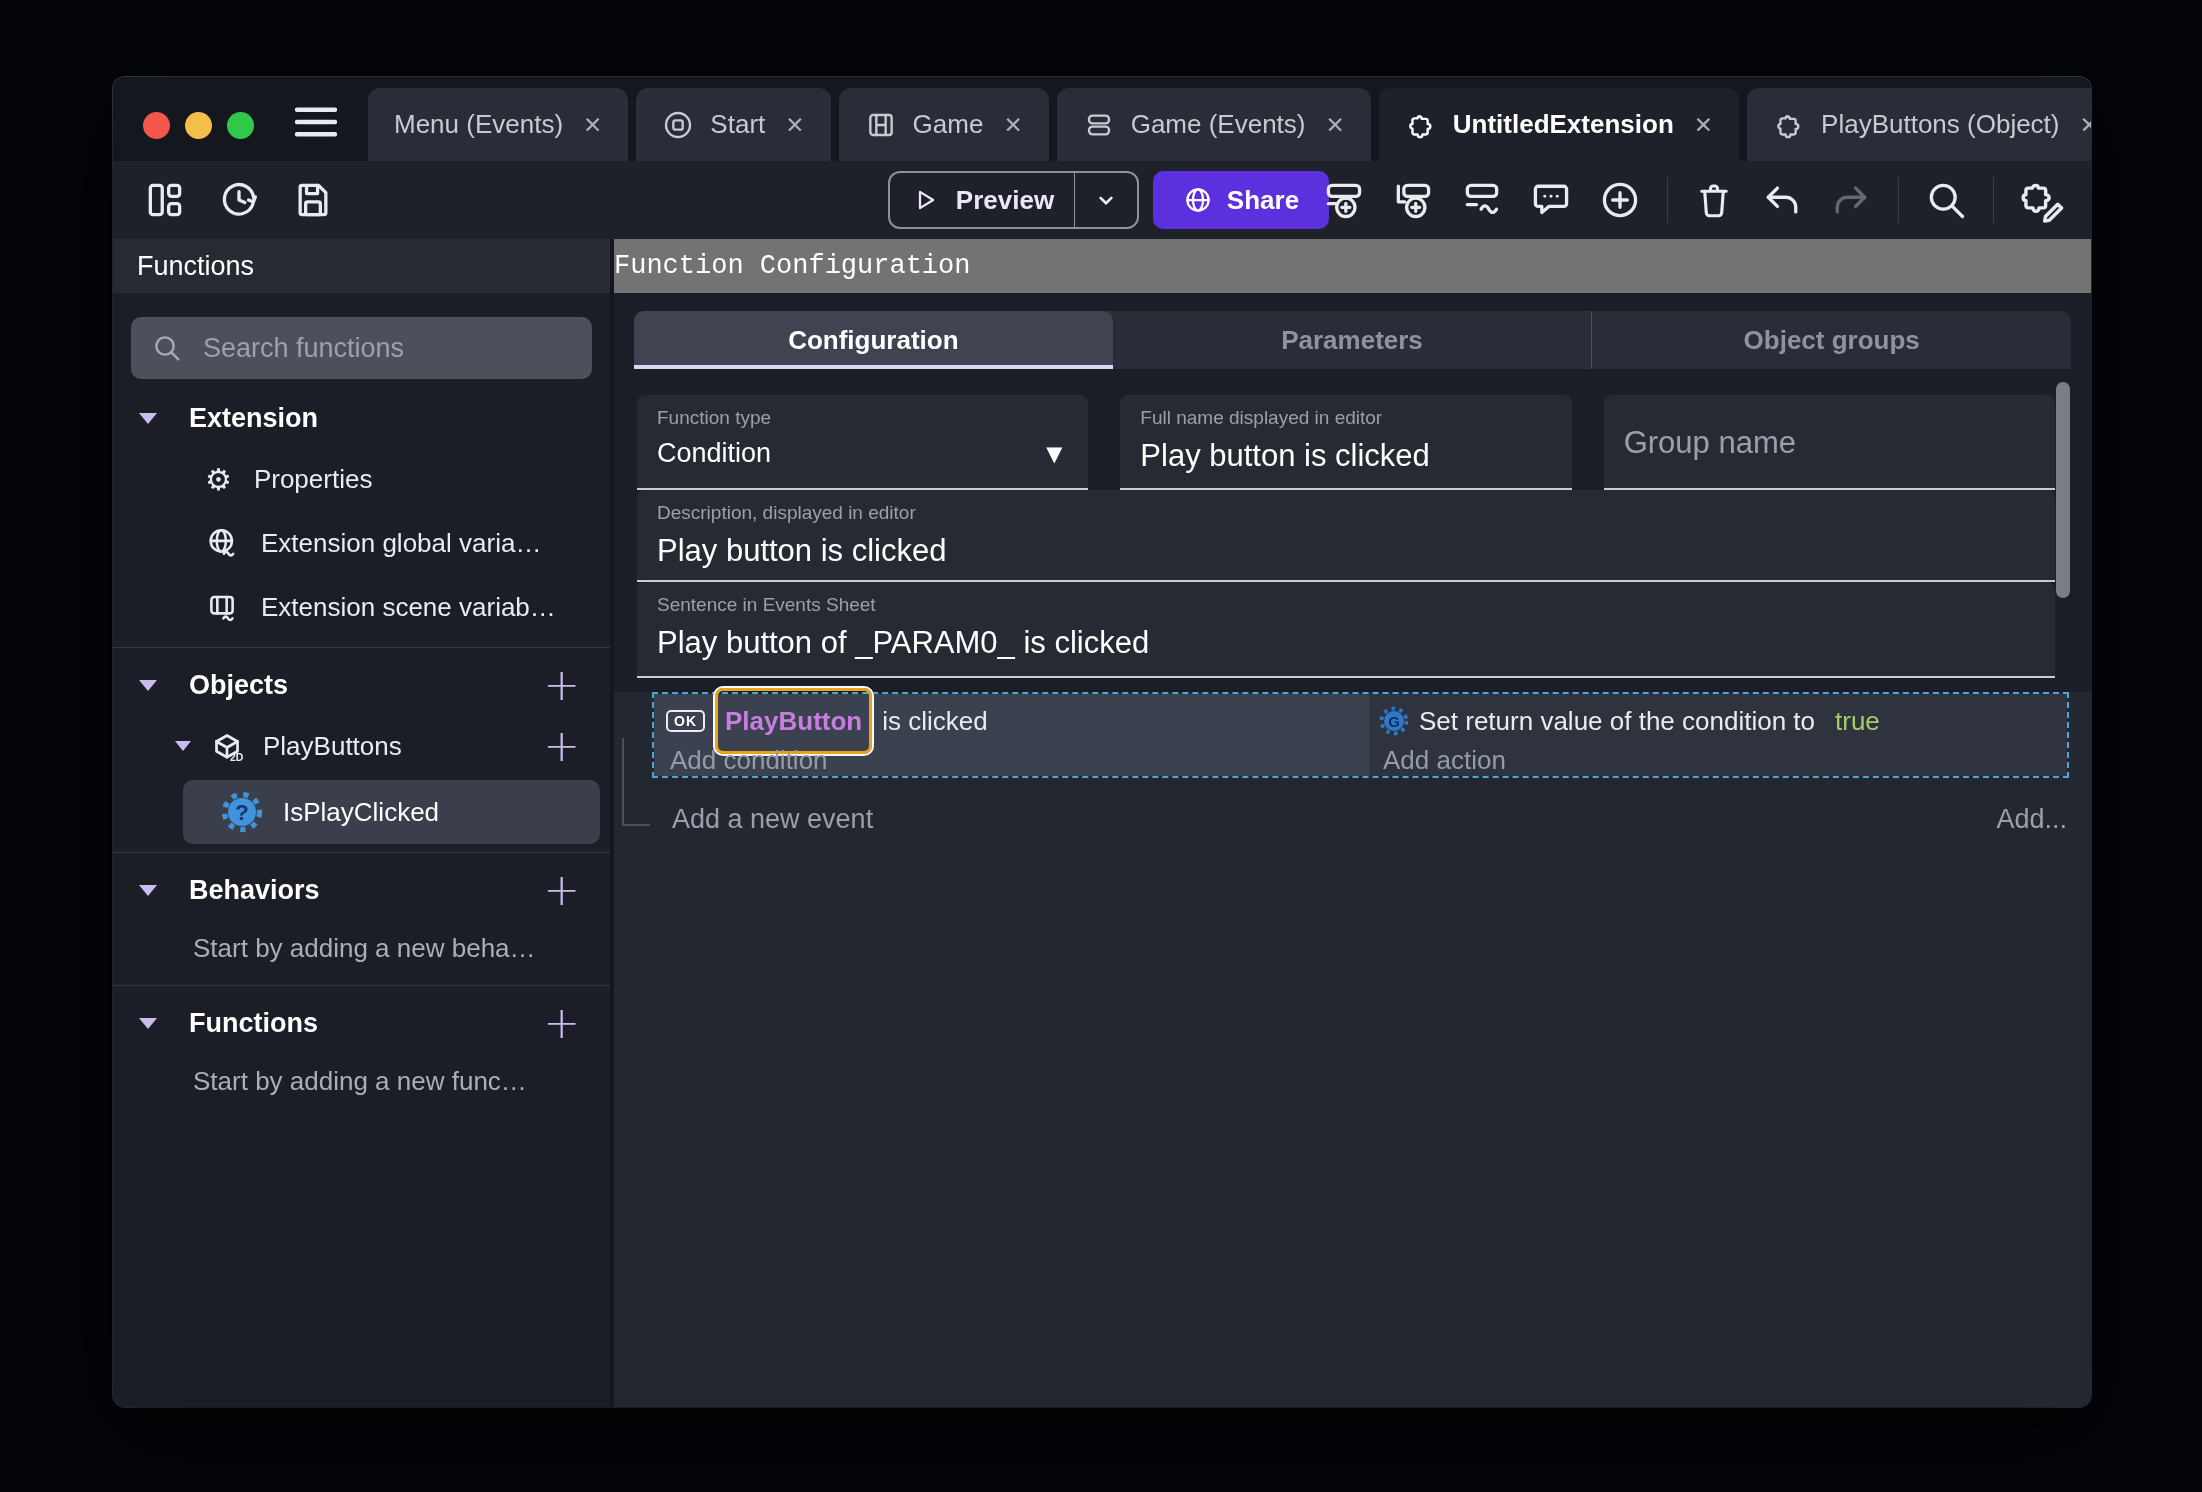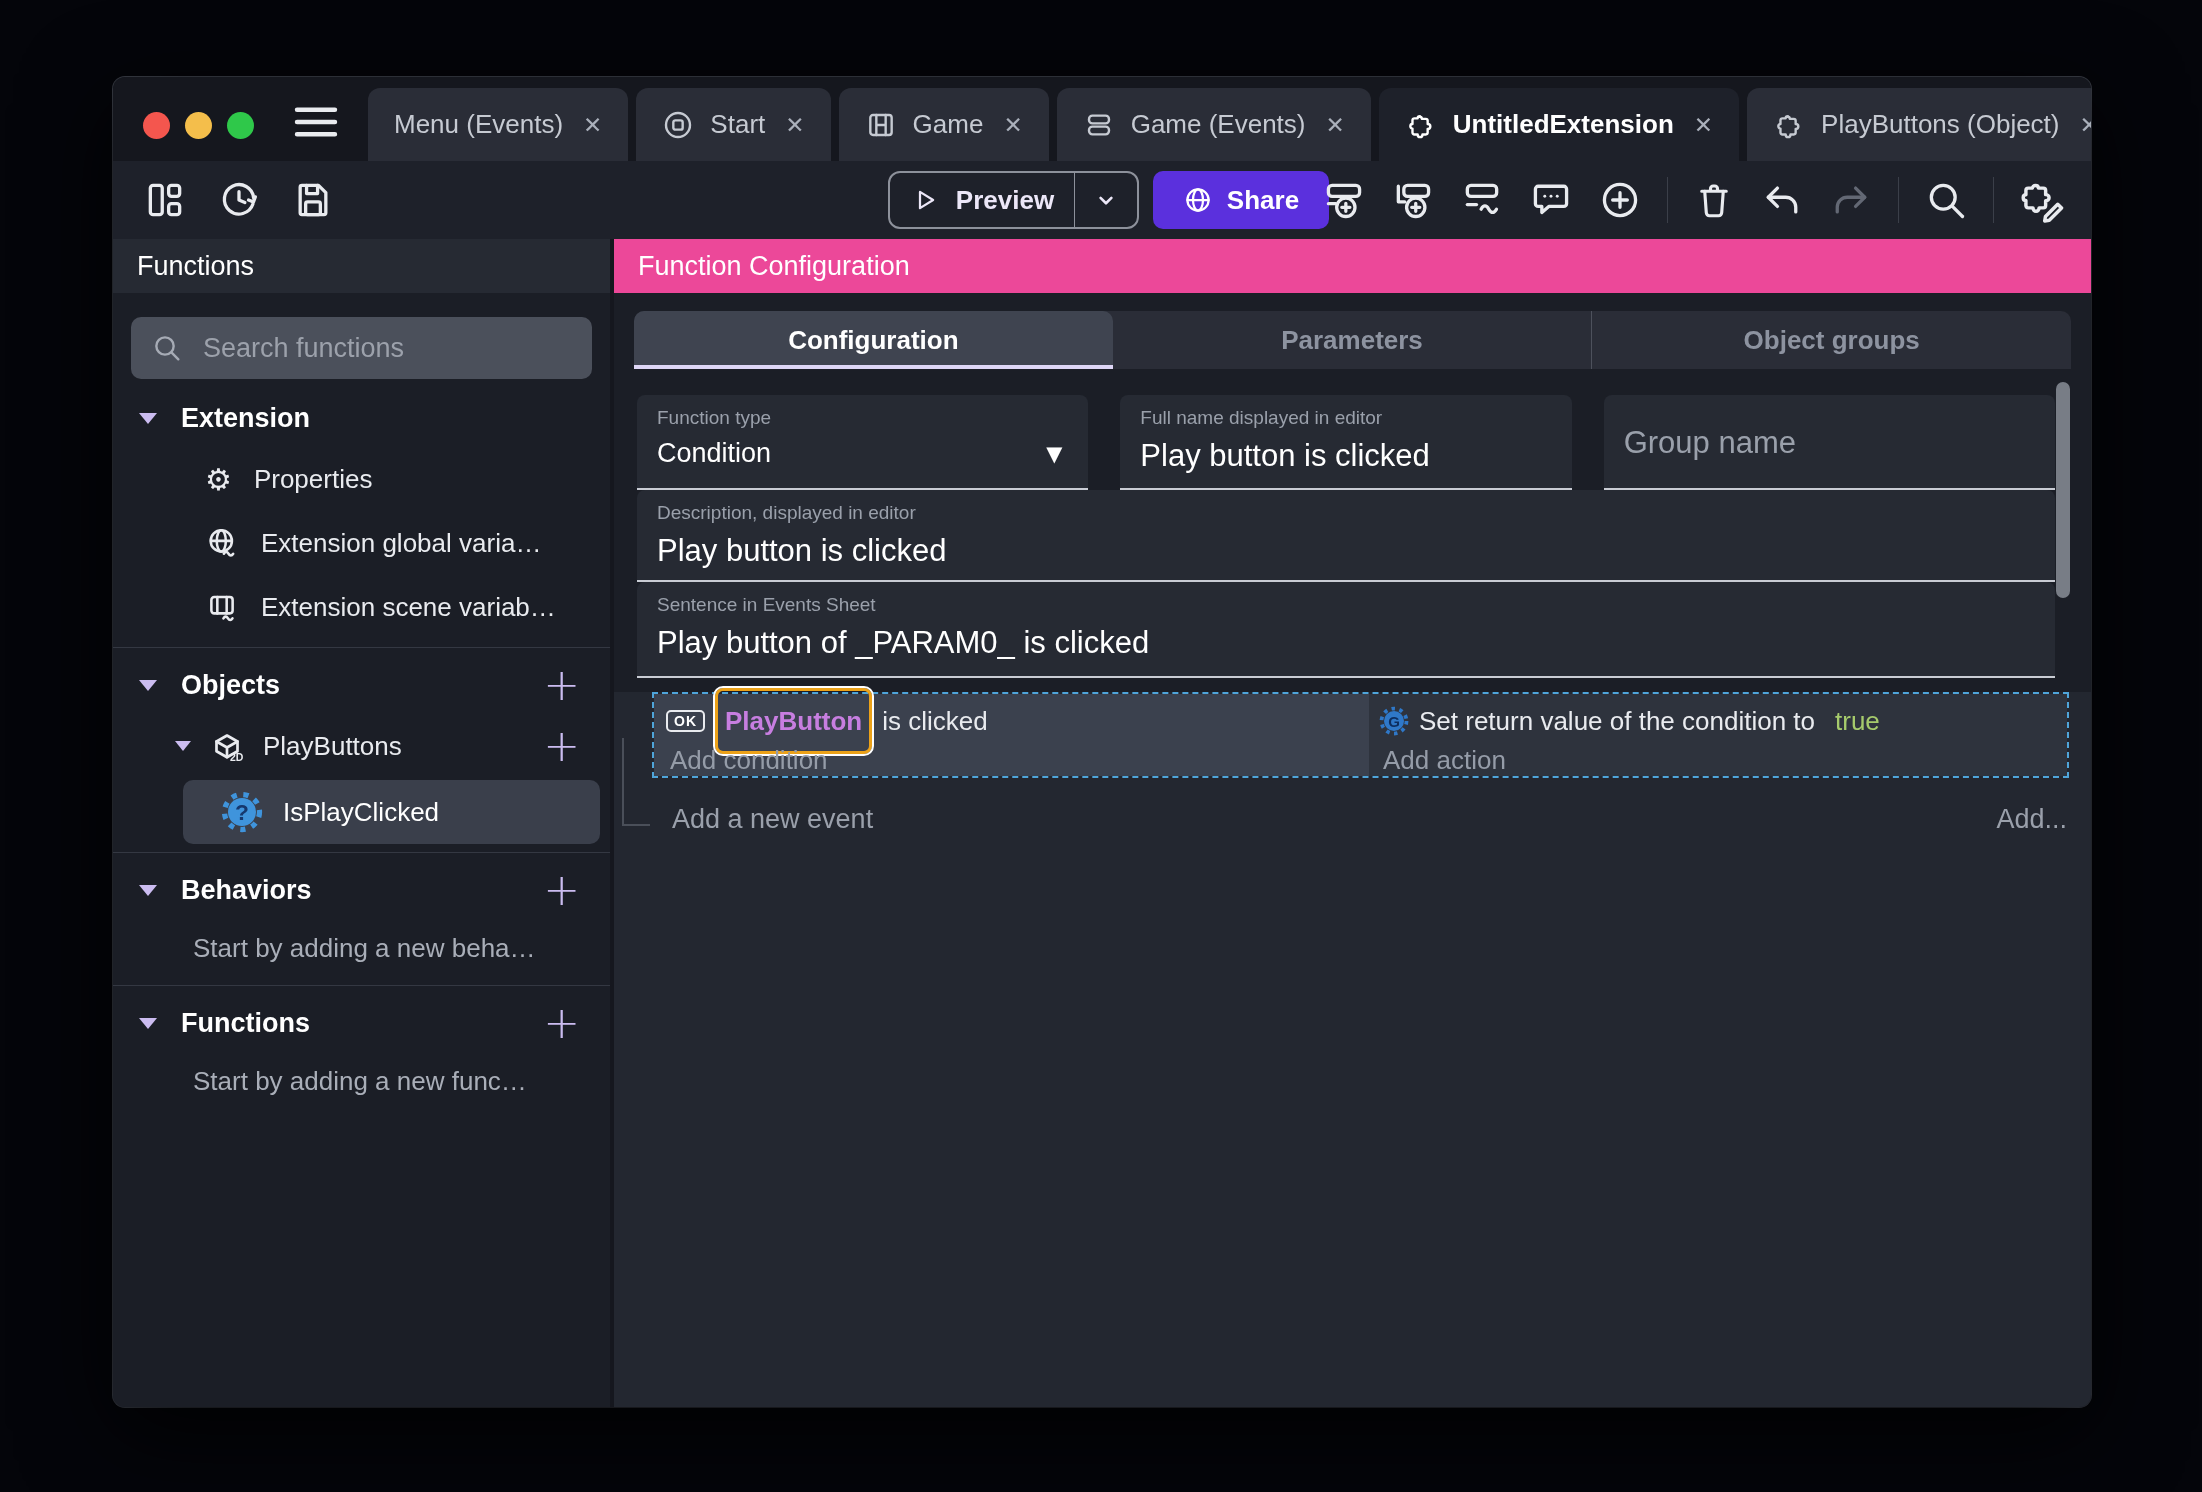--- a/index.html
+++ b/index.html
@@ -42,38 +42,38 @@
   
   .sidebar{position:absolute;left:0;top:162px;bottom:0;width:497px;background:#1b1e26;}
   .vgap{position:absolute;left:497px;top:162px;bottom:0;width:4px;background:#15171e;}
   .side-header{height:54px;background:#262a33;color:#fff;font-size:27px;font-weight:500;
                display:flex;align-items:center;padding-left:24px;}
   .searchbox{margin:24px 18px 10px 18px;height:62px;background:#4b505b;border-radius:10px;
              display:flex;align-items:center;padding:0 20px;gap:18px;color:#a6abb5;}
   .searchbox input{flex:1;background:none;border:none;outline:none;color:#e9ebef;font-size:27px;
                    font-family:"Liberation Sans",sans-serif;}
   .searchbox input::placeholder{color:#9ca1ab;}
-  .sec-head{height:58px;display:flex;align-items:center;gap:24px;padding-left:26px;color:#fff;
+  .sec-head{height:58px;display:flex;align-items:center;gap:32px;padding-left:26px;color:#fff;
             font-size:27px;font-weight:700;}
   .caret{width:0;height:0;border-left:9px solid transparent;border-right:9px solid transparent;
          border-top:11px solid #cbbcf0;}
   .plus{margin-left:auto;margin-right:30px;color:#cbbcf0;font-size:44px;font-weight:100;line-height:1;}
   .side-item{height:64px;display:flex;align-items:center;gap:22px;padding-left:92px;color:#e9ebef;font-size:26px;}
   .side-item .iicon{color:#e9ebef;}
   .helper{height:58px;display:flex;align-items:center;padding-left:80px;color:#a9aeb8;font-size:26px;}
   .sdiv{height:1px;background:#343842;margin:8px 0;}
   .obj-row{height:64px;display:flex;align-items:center;gap:18px;padding-left:62px;color:#e9ebef;font-size:26px;}
   .sel-row{margin:2px 10px 2px 70px;height:64px;background:#3a3f4b;border-radius:10px;
            display:flex;align-items:center;gap:20px;padding-left:38px;color:#fff;font-size:26px;}
   .fn-badge{position:relative;width:42px;height:42px;display:flex;align-items:center;justify-content:center;}
 
   
   .main{position:absolute;left:501px;top:162px;right:0;bottom:0;background:#1b1e26;display:flex;flex-direction:column;}
-  .main-header{height:54px;background:#ec4899;color:#fff;font-size:27px;display:flex;align-items:center;
-               padding-left:24px;flex:0 0 auto;}
+  .main-header{height:54px;background:#737373;color:#fff;font-size:27px;display:flex;align-items:center;
+               flex:0 0 auto;font-family:Liberation Mono, monospace;}
   .tabstrip{margin:18px 20px 0 20px;height:58px;display:flex;background:#2a2d37;border-radius:10px 10px 0 0;
             font-size:26px;font-weight:700;flex:0 0 auto;}
   .tseg{flex:1;display:flex;align-items:center;justify-content:center;color:#8d93a0;}
   .tseg.sep{border-left:1px solid #4d515c;}
   .tseg.active{background:#3f4450;border-radius:10px 10px 0 0;color:#fff;box-shadow:inset 0 -4px 0 #ded6f6;}
   .fields-row{margin:26px 36px 0 23px;display:flex;gap:32px;flex:0 0 auto;}
   .field{background:#262a33;border-radius:8px 8px 0 0;border-bottom:2px solid #c9ccd4;
          padding:12px 20px 10px 20px;box-sizing:border-box;height:95px;}
   .fr .field{flex:1;}
   .f-label{font-size:19px;color:#9aa0ab;}

